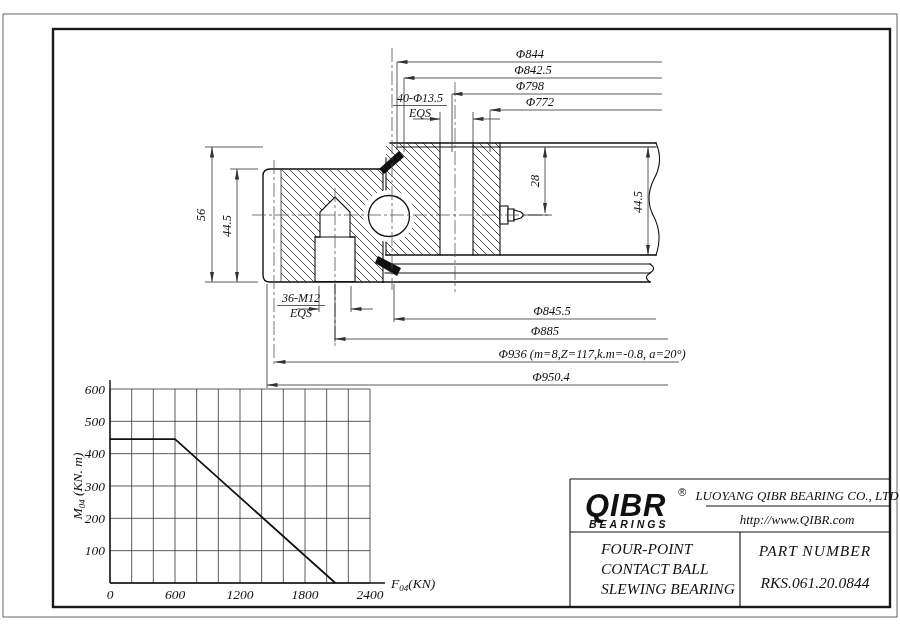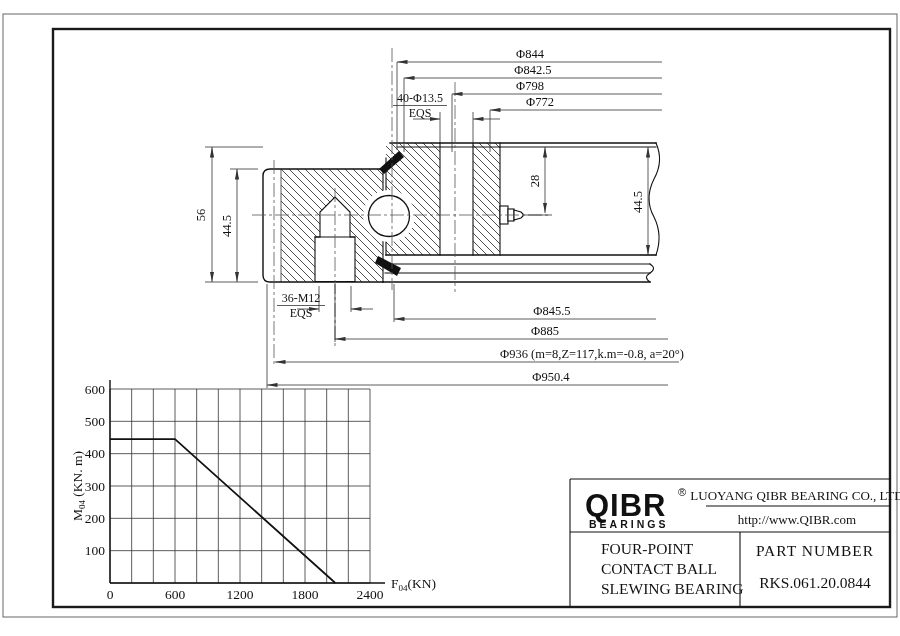--- a/index.html
+++ b/index.html
@@ -1,17 +1,17 @@
 <!DOCTYPE html>
 <html><head>
 <meta charset="utf-8">
 <style>
   html,body{margin:0;padding:0;background:#fff;}
   .page{position:relative;width:900px;height:636px;background:#fff;overflow:hidden;
-        font-family:"Liberation Serif", serif;}
+        font-family:"Liberation Serif", serif;font-style:italic;}
   svg{display:block}
   
   .thick{stroke:#111;stroke-width:1.4;fill:none;stroke-linecap:square}
   .med{stroke:#111;stroke-width:1.1;fill:none;stroke-linecap:square}
   .thin{stroke:#333;stroke-width:0.8;fill:none;stroke-linecap:butt}
   .cl{stroke:#555;stroke-width:0.8;fill:none;stroke-dasharray:14 3 3 3}
   .grid{stroke:#333;stroke-width:0.8;fill:none}
   .axis{stroke:#111;stroke-width:1.4;fill:none}
   .curve{stroke:#111;stroke-width:1.7;fill:none}
   .border-outer{stroke:#666;stroke-width:1;fill:none}

